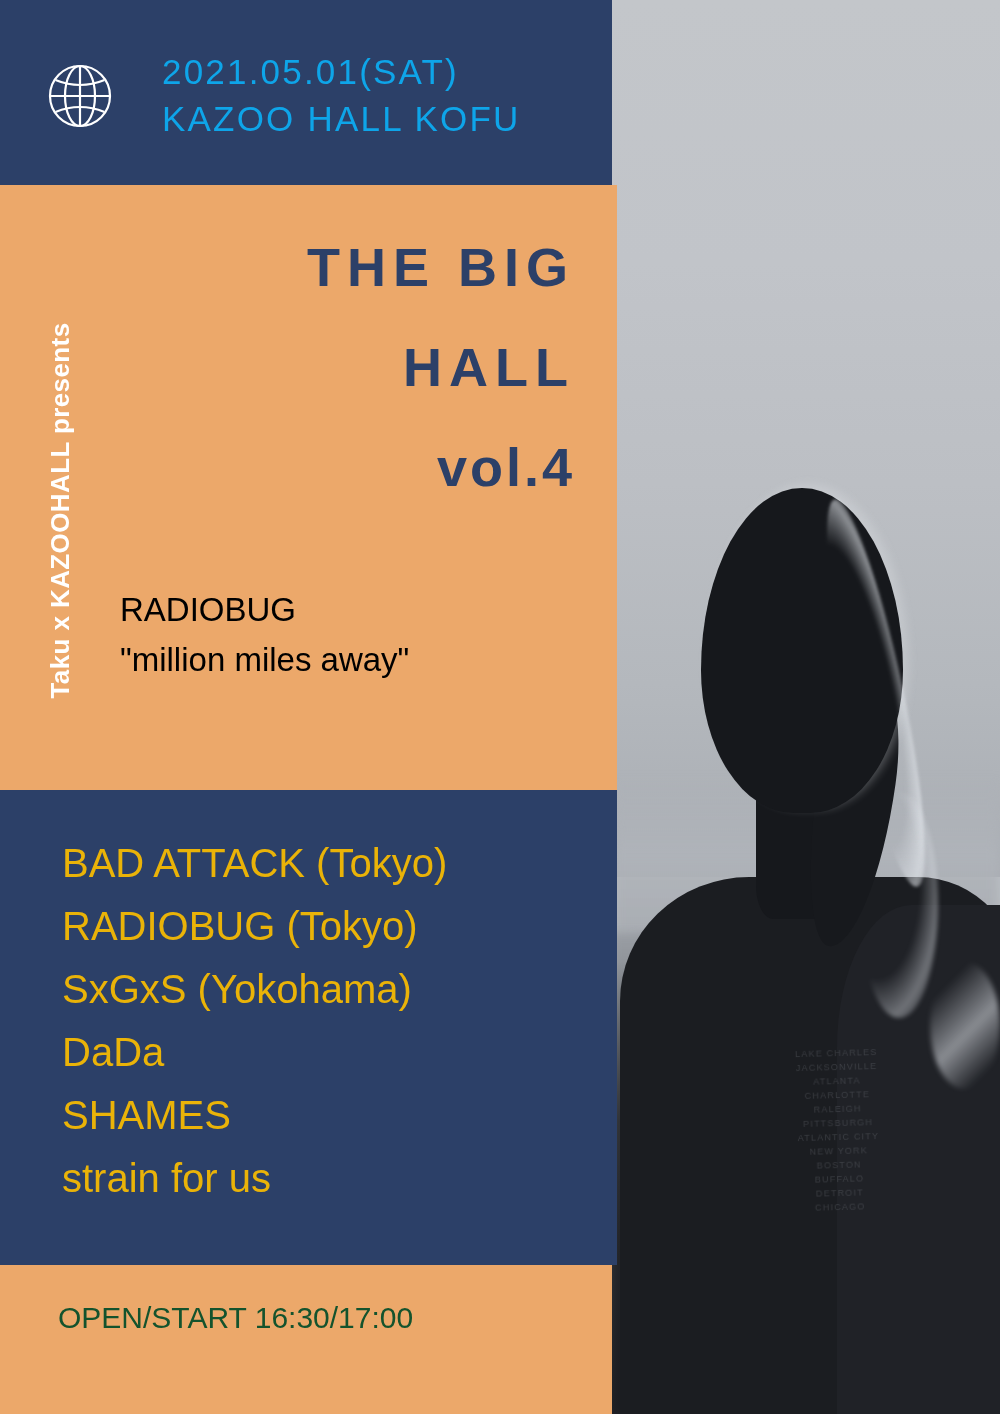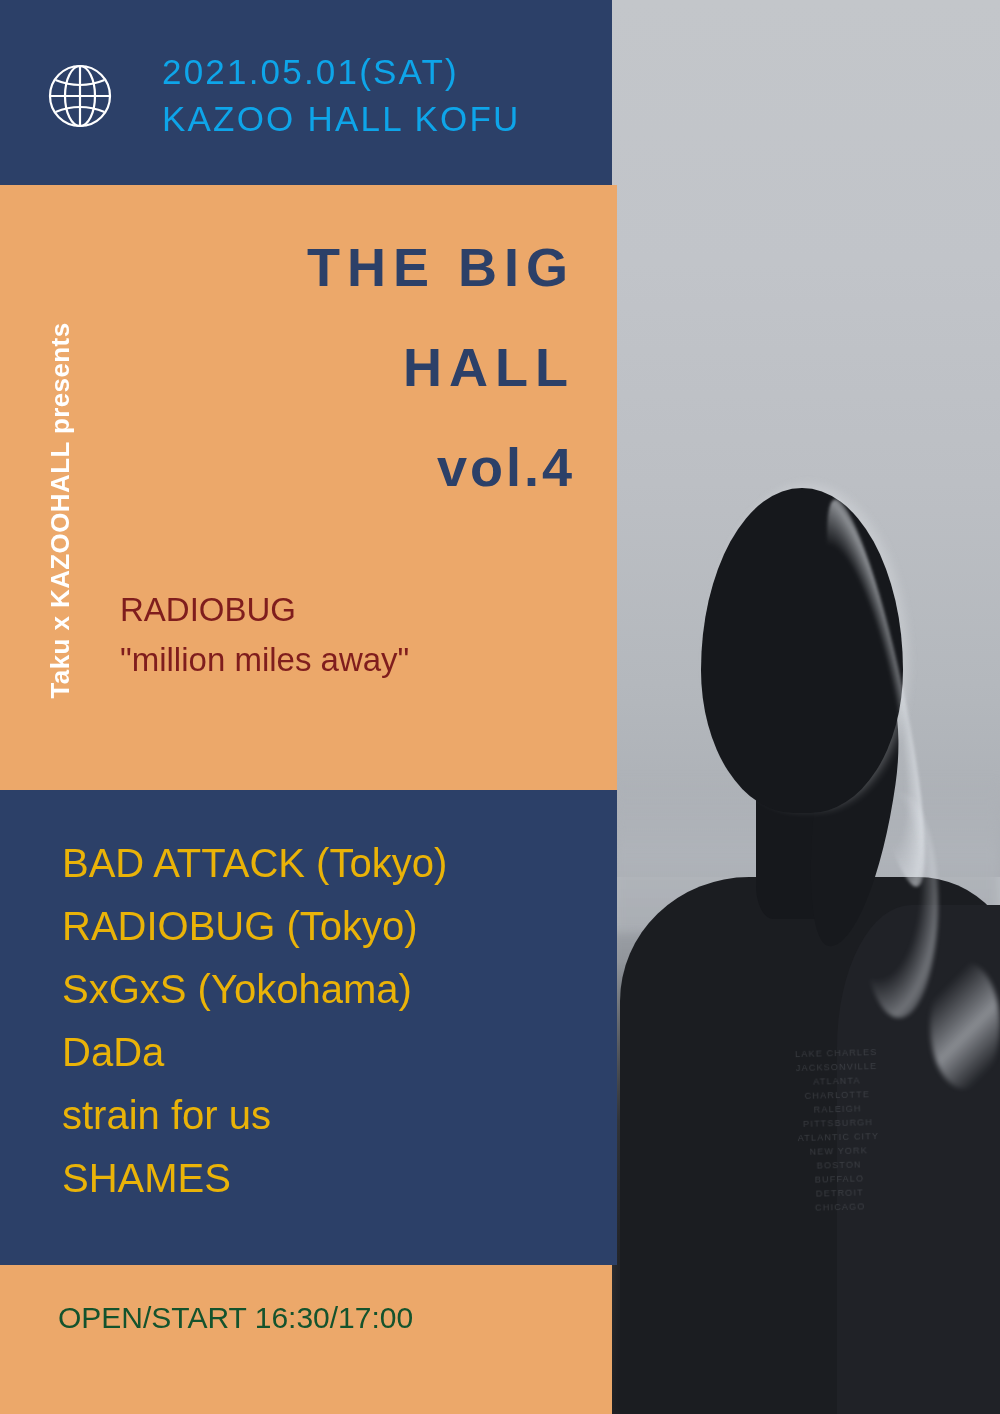--- a/index.html
+++ b/index.html
@@ -244,21 +244,21 @@
     line-height: 100px;
     font-weight: 700;
     letter-spacing: 7px;
     text-align: right;
   }
   .big-title .vol { letter-spacing: 3px; padding-left: 32px; }
   .release-block {
     position: absolute;
     left: 120px;
     top: 400px;
-    color: #7f1d1d;
+    color: #000000;
     font-size: 33px;
     line-height: 50px;
     font-weight: 400;
   }
 
   .lineup-band {
     top: 790px;
     width: 617px;
     height: 475px;
     background: #2c4068;
@@ -373,22 +373,22 @@
       <div>"million miles away"</div>
     </div>
   </div>
 
   <div class="panel lineup-band">
     <ul class="lineup-list">
       <li>BAD ATTACK (Tokyo)</li>
       <li>RADIOBUG (Tokyo)</li>
       <li>SxGxS (Yokohama)</li>
       <li>DaDa</li>
+      <li>SHAMES</li>
       <li>strain for us</li>
-      <li>SHAMES</li>
     </ul>
   </div>
 
   <div class="panel footer-band">
     <div class="footer-lines">
       <div>OPEN/START 16:30/17:00</div>
     </div>
   </div>
 
 </div>

